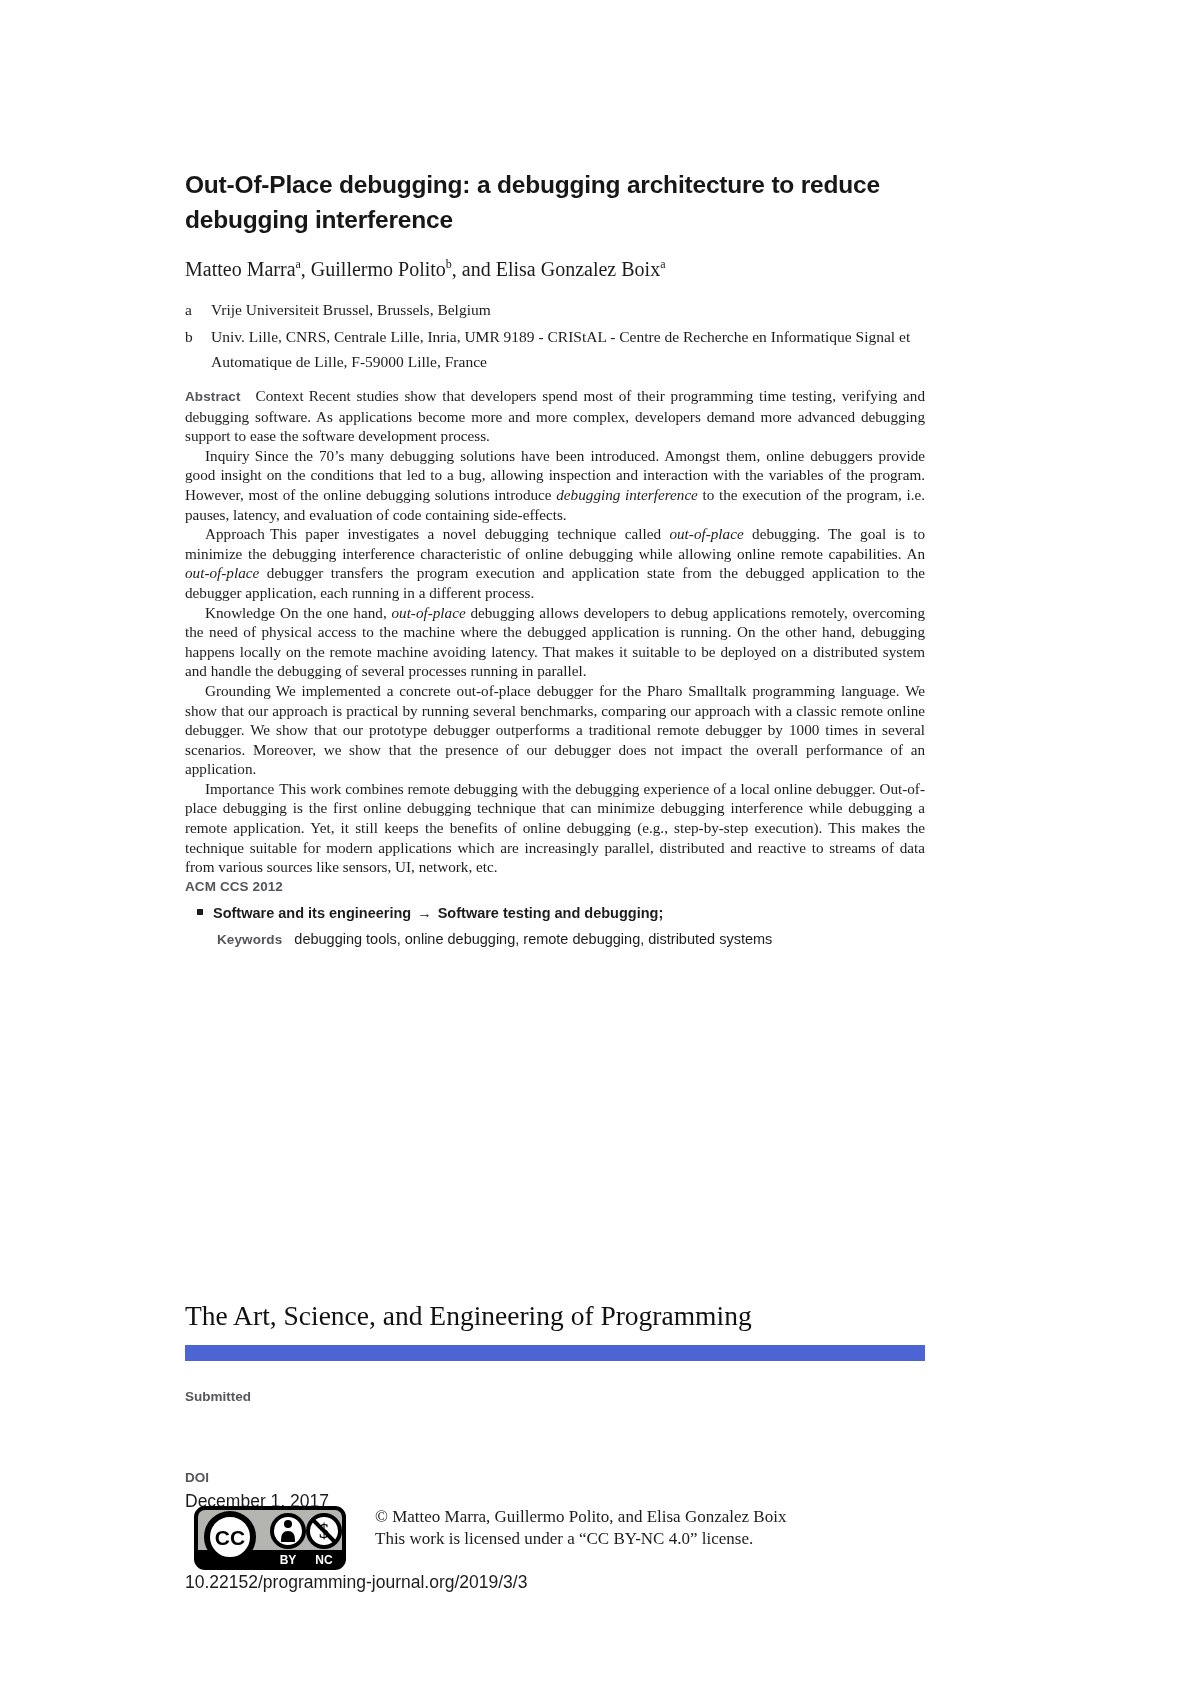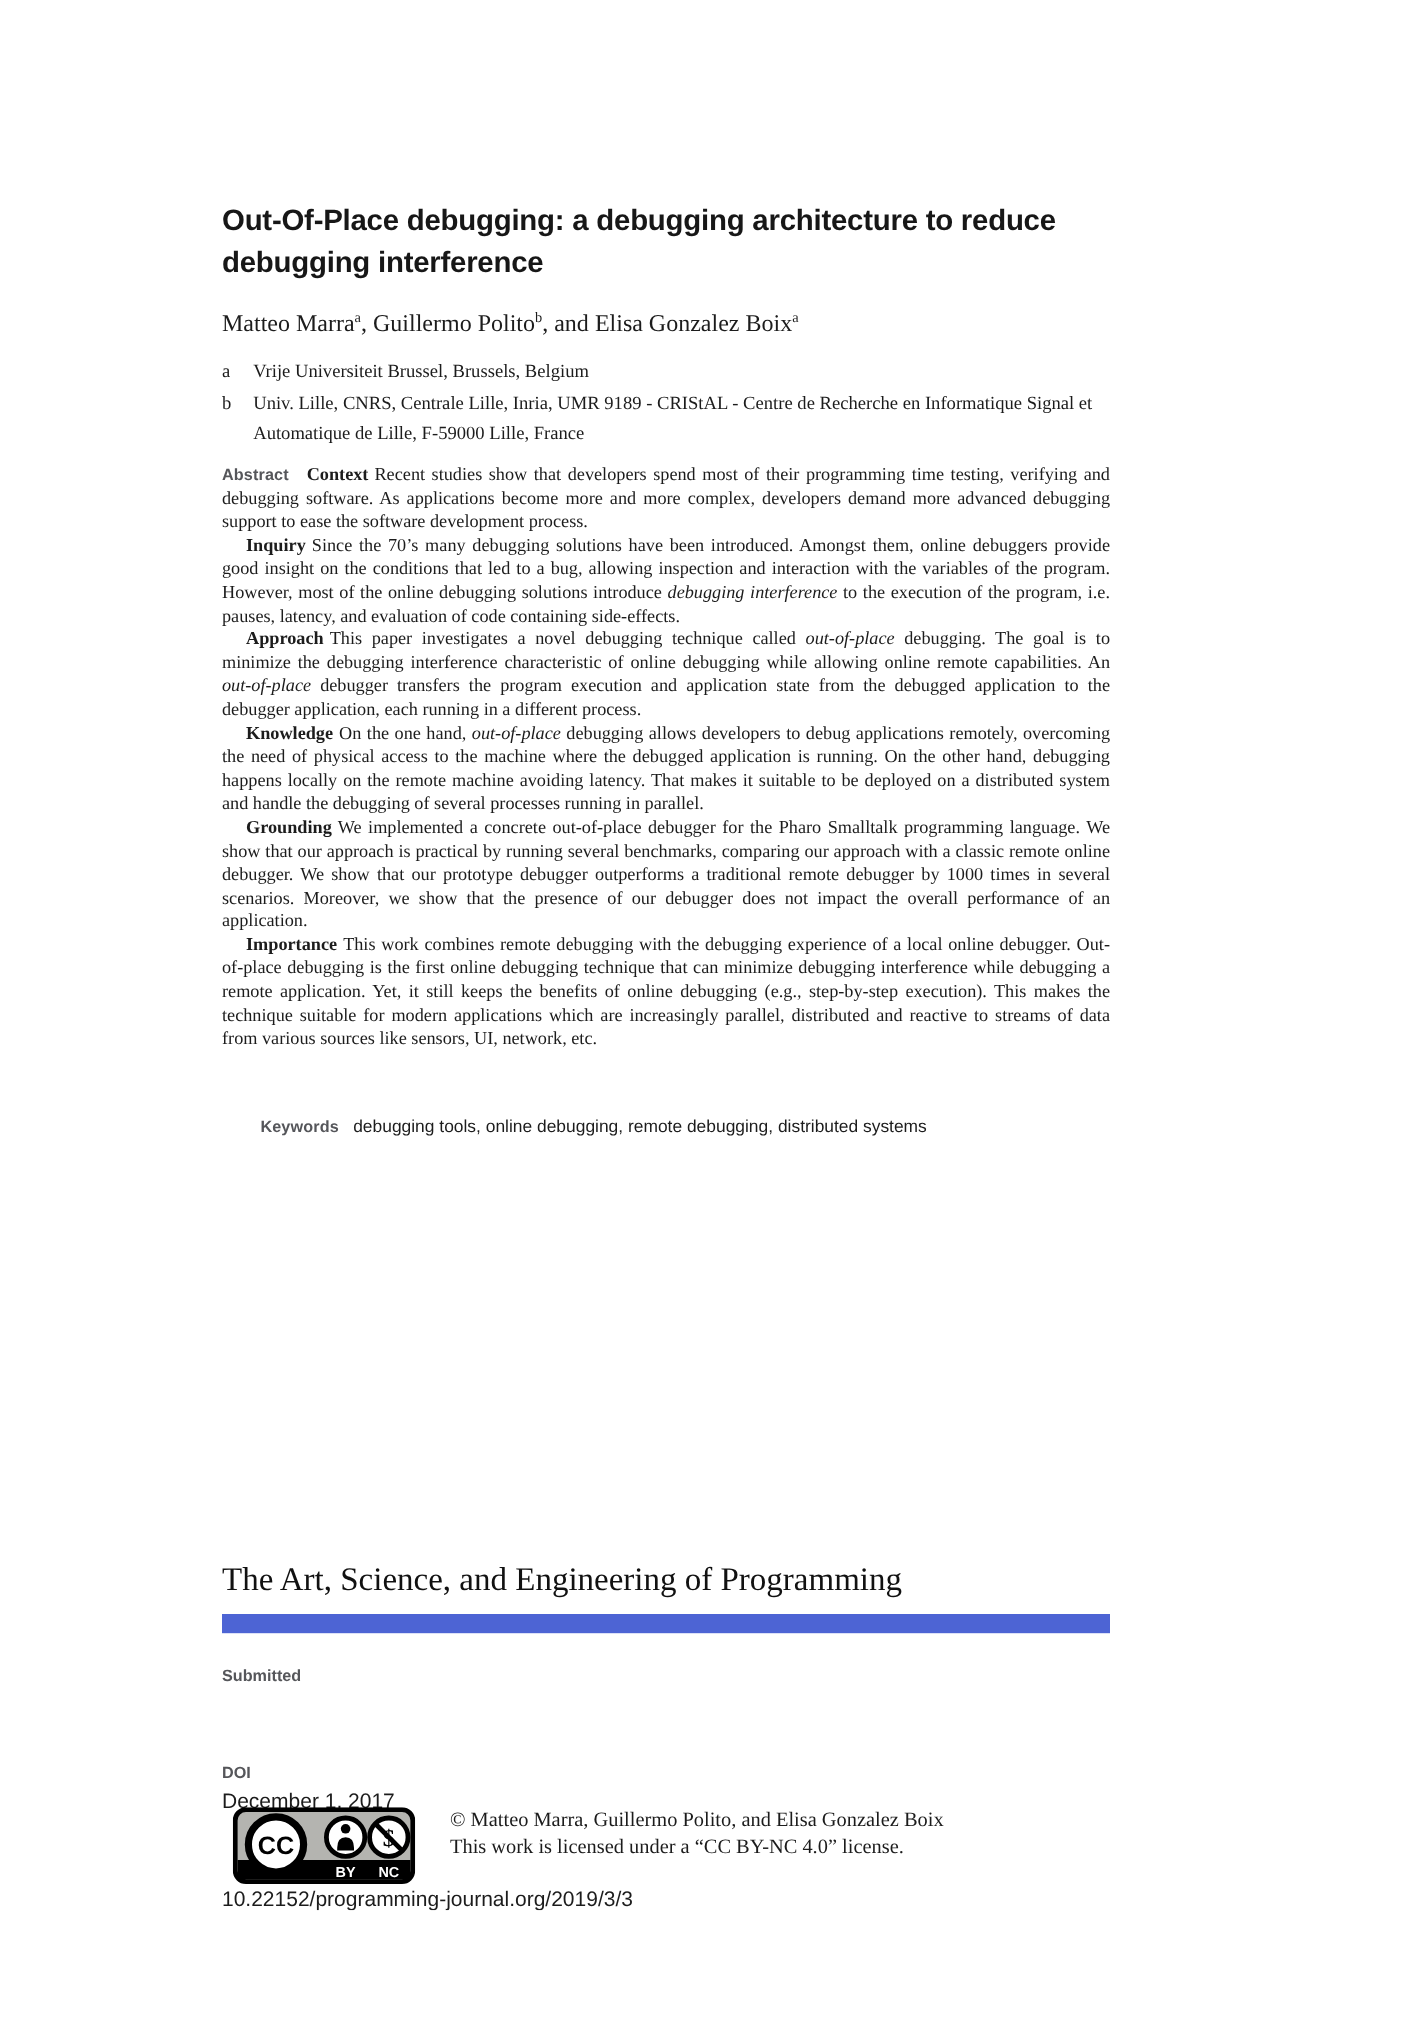--- a/index.html
+++ b/index.html
@@ -20,21 +20,21 @@
   .affil-row { display:flex; font-size:15.5px; line-height:25px; margin-bottom:2px; }
   .affil-marker { flex:0 0 26px; }
   .affil-text { flex:1; }
 
   .abstract { position:absolute; top:386px; left:0; width:100%; font-size:15.2px; line-height:19.6px; text-align:justify; hyphens:auto; }
   .abs-p.indent { text-indent:20px; }
   .label {
     font-family:"Liberation Sans", sans-serif; font-weight:bold; font-size:13.5px;
     color:#55565a; margin-right:15px; letter-spacing:0.1px;
   }
-  .plabel { font-weight:bold; margin-right:5px; }
+  .plabel { font-weight:normal; margin-right:5px; }
   .it { font-style:italic; }
 
   .ccs { position:absolute; top:877px; left:0; width:100%; font-family:"Liberation Sans", sans-serif; }
   .ccs-label-row { margin-bottom:10px; }
   .ccs-item { display:flex; align-items:baseline; font-size:14.5px; font-weight:bold; color:#1c1c1c; padding-left:12px; }
   .square-bullet { display:inline-block; width:6px; height:6px; background:#1c1c1c; margin-right:10px; position:relative; top:-3px; flex:0 0 auto; }
   .ccs-arrow { margin:0 6px; font-weight:normal; }
 
   .keywords { position:absolute; top:931px; left:0; width:100%; font-family:"Liberation Sans", sans-serif; font-size:14.5px; color:#1c1c1c;padding-left:32px; }
   .keywords .label { margin-right:12px; }
@@ -84,20 +84,29 @@
 
       <p class="abs-p indent"><span class="plabel">Approach</span><span>This paper investigates a novel debugging technique called </span><span class="it">out-of-place</span><span> debugging. The goal is to minimize the debugging interference characteristic of online debugging while allowing online remote capabilities. An </span><span class="it">out-of-place</span><span> debugger transfers the program execution and application state from the debugged application to the debugger application, each running in a different process.</span></p>
 
       <p class="abs-p indent"><span class="plabel">Knowledge</span><span>On the one hand, </span><span class="it">out-of-place</span><span> debugging allows developers to debug applications remotely, overcoming the need of physical access to the machine where the debugged application is running. On the other hand, debugging happens locally on the remote machine avoiding latency. That makes it suitable to be deployed on a distributed system and handle the debugging of several processes running in parallel.</span></p>
 
       <p class="abs-p indent"><span class="plabel">Grounding</span><span>We implemented a concrete out-of-place debugger for the Pharo Smalltalk programming language. We show that our approach is practical by running several benchmarks, comparing our approach with a classic remote online debugger. We show that our prototype debugger outperforms a traditional remote debugger by 1000 times in several scenarios. Moreover, we show that the presence of our debugger does not impact the overall performance of an application.</span></p>
 
       <p class="abs-p indent"><span class="plabel">Importance</span><span>This work combines remote debugging with the debugging experience of a local online debugger. Out-of-place debugging is the first online debugging technique that can minimize debugging interference while debugging a remote application. Yet, it still keeps the benefits of online debugging (e.g., step-by-step execution). This makes the technique suitable for modern applications which are increasingly parallel, distributed and reactive to streams of data from various sources like sensors, UI, network, etc.</span></p>
     </div>
 
+    <div class="ccs">
+      <div class="ccs-label-row"><span class="label">ACM CCS 2012</span></div>
+      <div class="ccs-item">
+        <span class="square-bullet"></span>
+        <span>Software and its engineering</span>
+        <span class="ccs-arrow">→</span>
+        <span>Software testing and debugging;</span>
+      </div>
+    </div>
 
     <div class="keywords">
       <span class="label">Keywords</span><span>debugging tools, online debugging, remote debugging, distributed systems</span>
     </div>
 
     <div class="journal-name">The Art, Science, and Engineering of Programming</div>
     <div class="journal-bar" style="background: rgb(77, 100, 212);"></div>
 
     <div class="meta-row" id="row-submitted">
       <span class="meta-label">Submitted</span>

